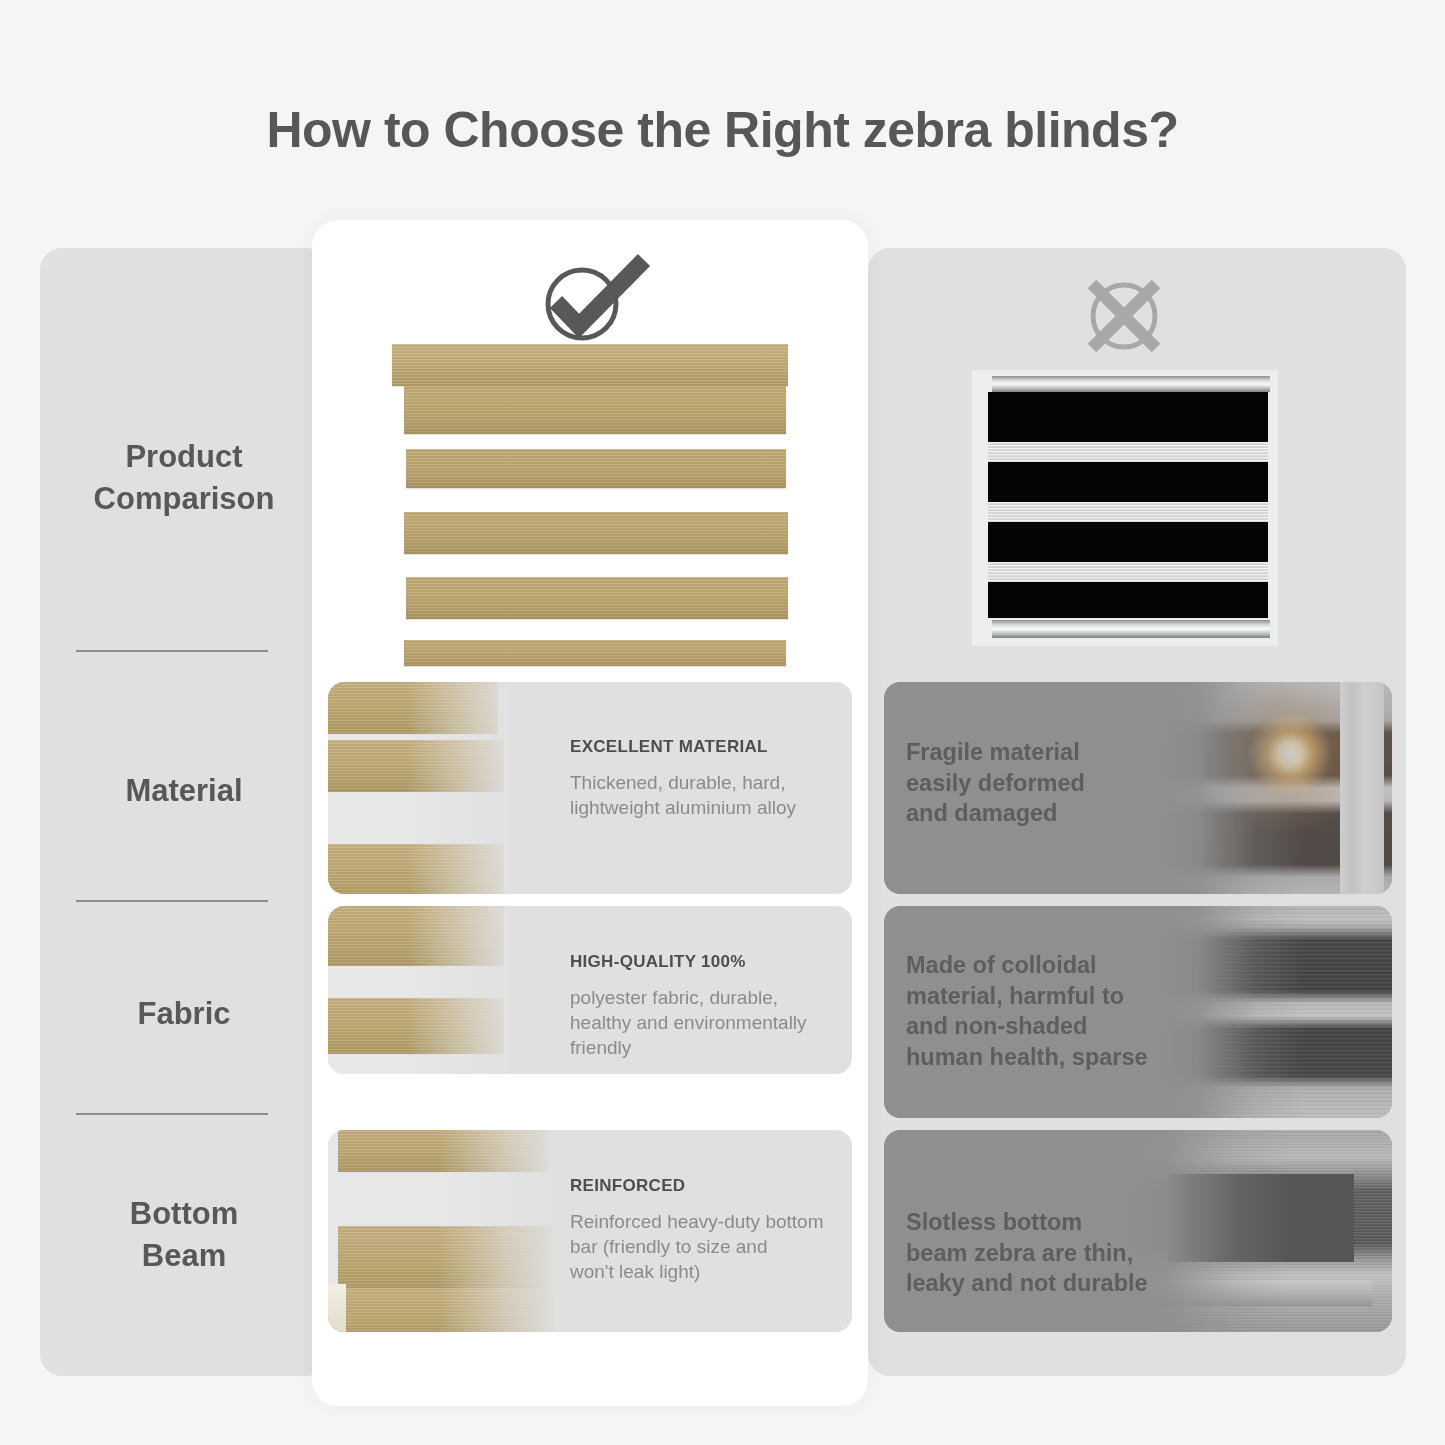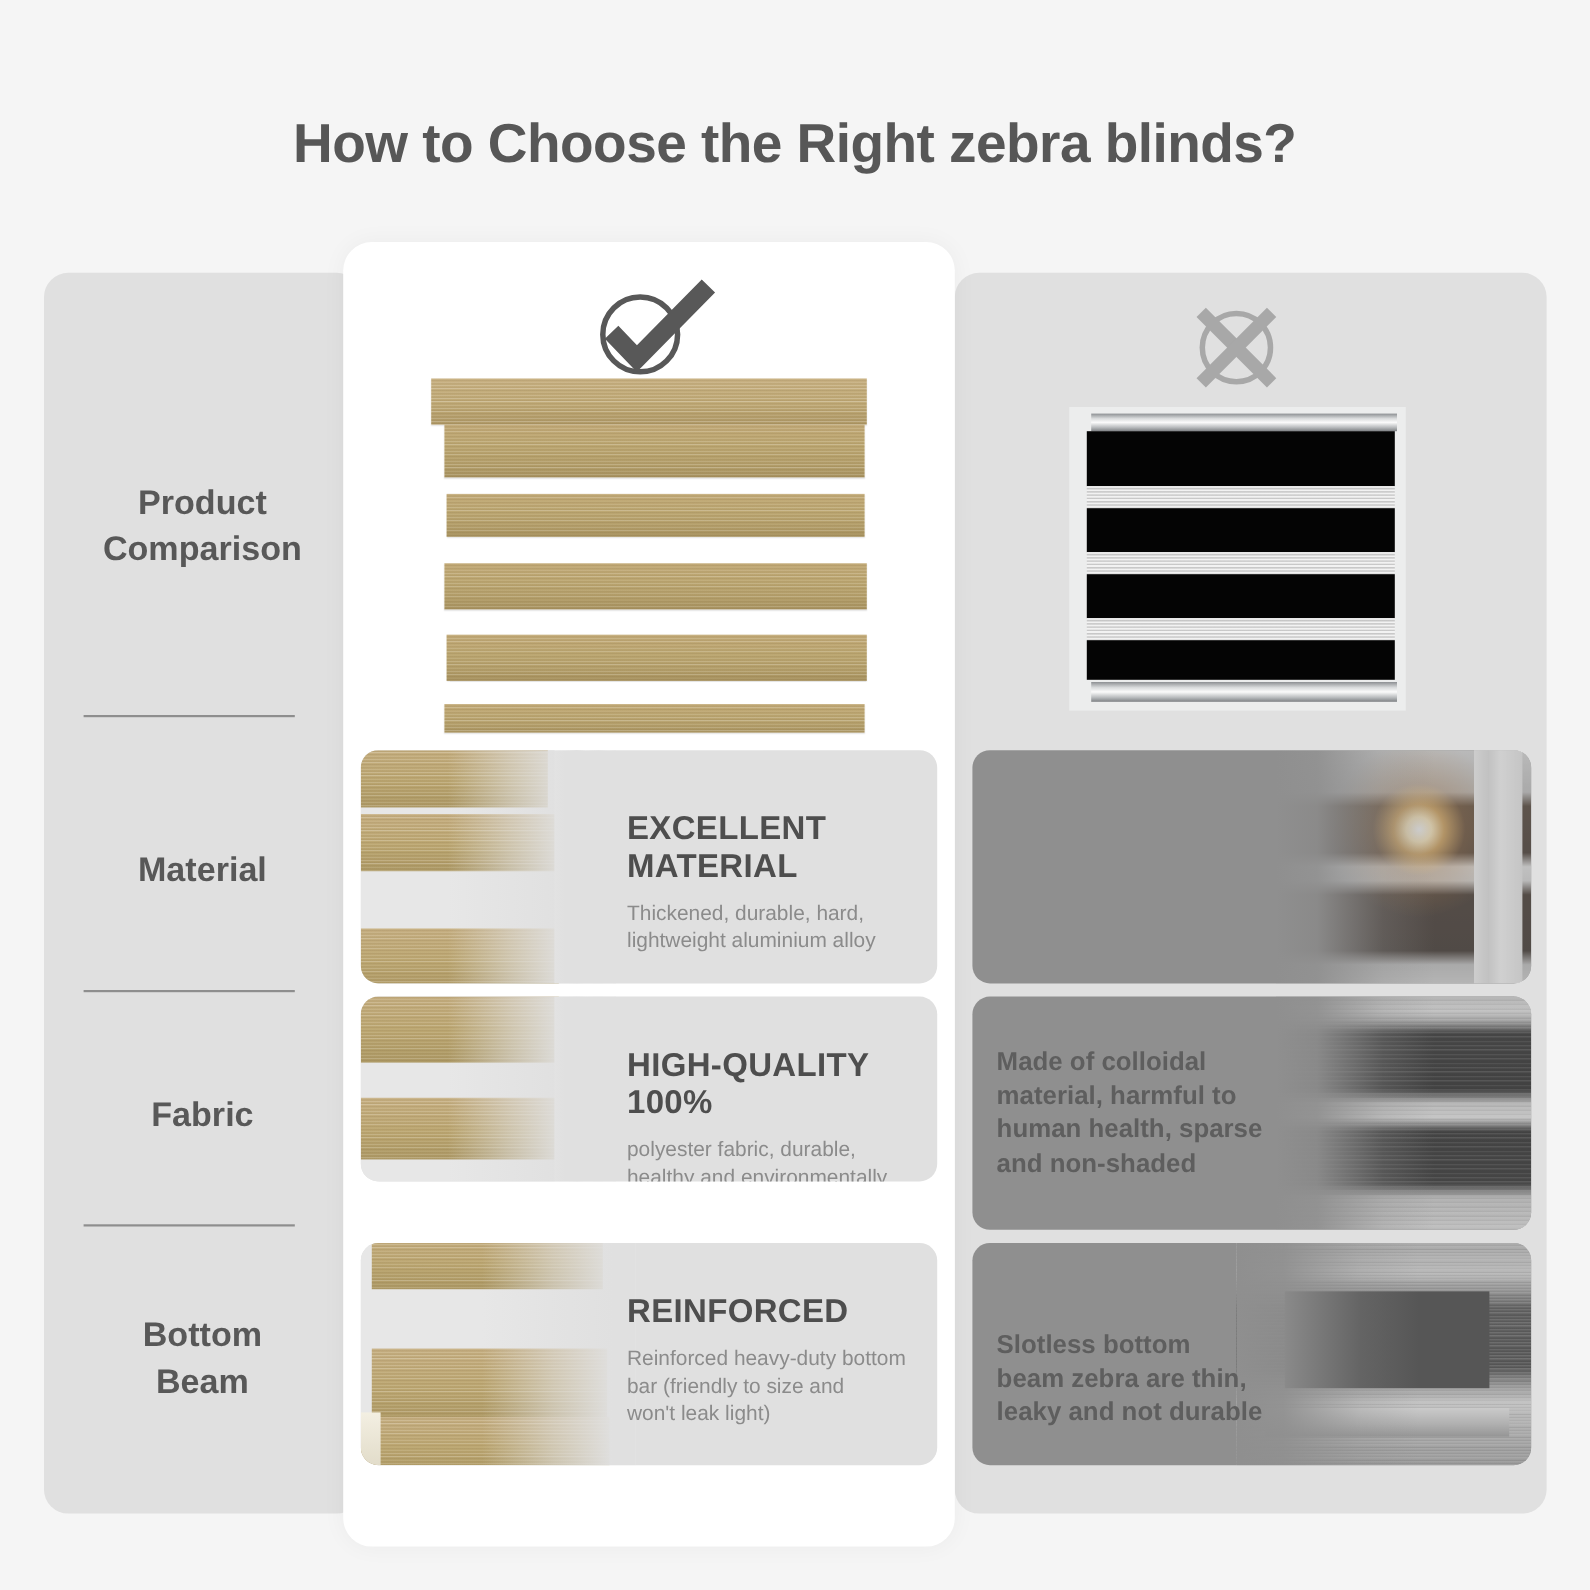--- a/index.html
+++ b/index.html
@@ -170,21 +170,21 @@
   .fcard.bad {
     left: 884px;
     width: 508px;
     background: #8f8f8f;
   }
   .fcard-text {
     position: absolute;
     z-index: 3;
   }
   .f-head {
-    font-size: 30px;
+    font-size: 17px;
     font-weight: bold;
     color: #4e4e4e;
     letter-spacing: 0.3px;
     margin-bottom: 13px;
   }
   .f-body {
     font-size: 19px;
     color: #8b8b8b;
     line-height: 1.32;
   }
@@ -370,20 +370,27 @@
   </div>
 </div>
 
 <div class="fcard bad" style="top:682px;height:212px;">
   <div class="photo-bad">
     <div class="pb-sun"></div>
     <div class="pb-frame-v"></div>
     <div class="scrim"></div>
     <div class="fade-l"></div>
   </div>
+  <div class="fcard-text" style="left:22px;top:55px;width:300px;">
+    <div class="f-bad-text">
+      <div>Fragile material</div>
+      <div>easily deformed</div>
+      <div>and damaged</div>
+    </div>
+  </div>
 </div>
 
 <div class="fcard good" style="top:906px;height:168px;">
   <div class="photo-good">
     <div class="pg-slat" style="top:-4px;height:64px;"></div>
     <div class="pg-slat" style="top:92px;height:56px;"></div>
     <div class="pg-slat" style="top:176px;height:44px;"></div>
     <div class="pg-frame"></div>
     <div class="fade-r"></div>
   </div>
@@ -401,22 +408,22 @@
   <div class="photo-bad">
     <div class="pb-zebra"></div>
     <div class="pb-zebra-lines"></div>
     <div class="scrim"></div>
     <div class="fade-l"></div>
   </div>
   <div class="fcard-text" style="left:22px;top:44px;width:320px;">
     <div class="f-bad-text">
       <div>Made of colloidal</div>
       <div>material, harmful to</div>
+      <div>and non-shaded</div>
       <div>human health, sparse</div>
-      <div>and non-shaded</div>
     </div>
   </div>
 </div>
 
 <div class="fcard good" style="top:1130px;height:202px;">
   <div class="photo-good" style="width:250px;">
     <div class="pg-slat" style="top:-8px;left:10px;height:50px;width:210px;"></div>
     <div class="pg-slat" style="top:96px;left:10px;height:66px;width:214px;"></div>
     <div class="pg-slat" style="top:158px;left:0px;height:52px;width:226px;box-shadow:0 2px 3px rgba(0,0,0,0.18);"></div>
     <div style="position:absolute;left:0px;top:154px;width:18px;height:62px;background:linear-gradient(180deg,#f3efe2,#ddd7c3);"></div>

